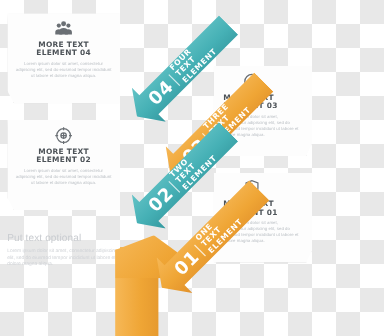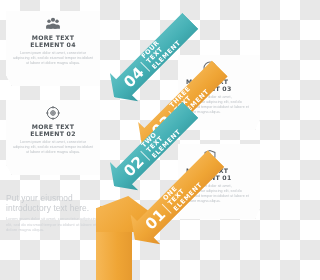--- a/index.html
+++ b/index.html
@@ -219,19 +219,18 @@
     </span>
     <div class="p-title">
       <span>MORE TEXT</span><br>
       <span>ELEMENT 01</span>
     </div>
     <div class="p-body">Lorem ipsum dolor sit amet, consectetur adipiscing elit, sed do eiusmod tempor incididunt ut labore et dolore magna aliqua.</div>
   </div>
 
   <div id="intro">
     <div class="intro-head">
-      <span>Put your eiusmod</span><br>
-      <span>introductory text here.</span>
+      <span>Put text optional</span><br>
     </div>
     <div class="intro-body">Lorem ipsum dolor sit amet, consectetur adipiscing elit, sed do eiusmod tempor incididunt ut labore et dolore magna aliqua.</div>
   </div>
 
 </div>
 
 </body></html>

